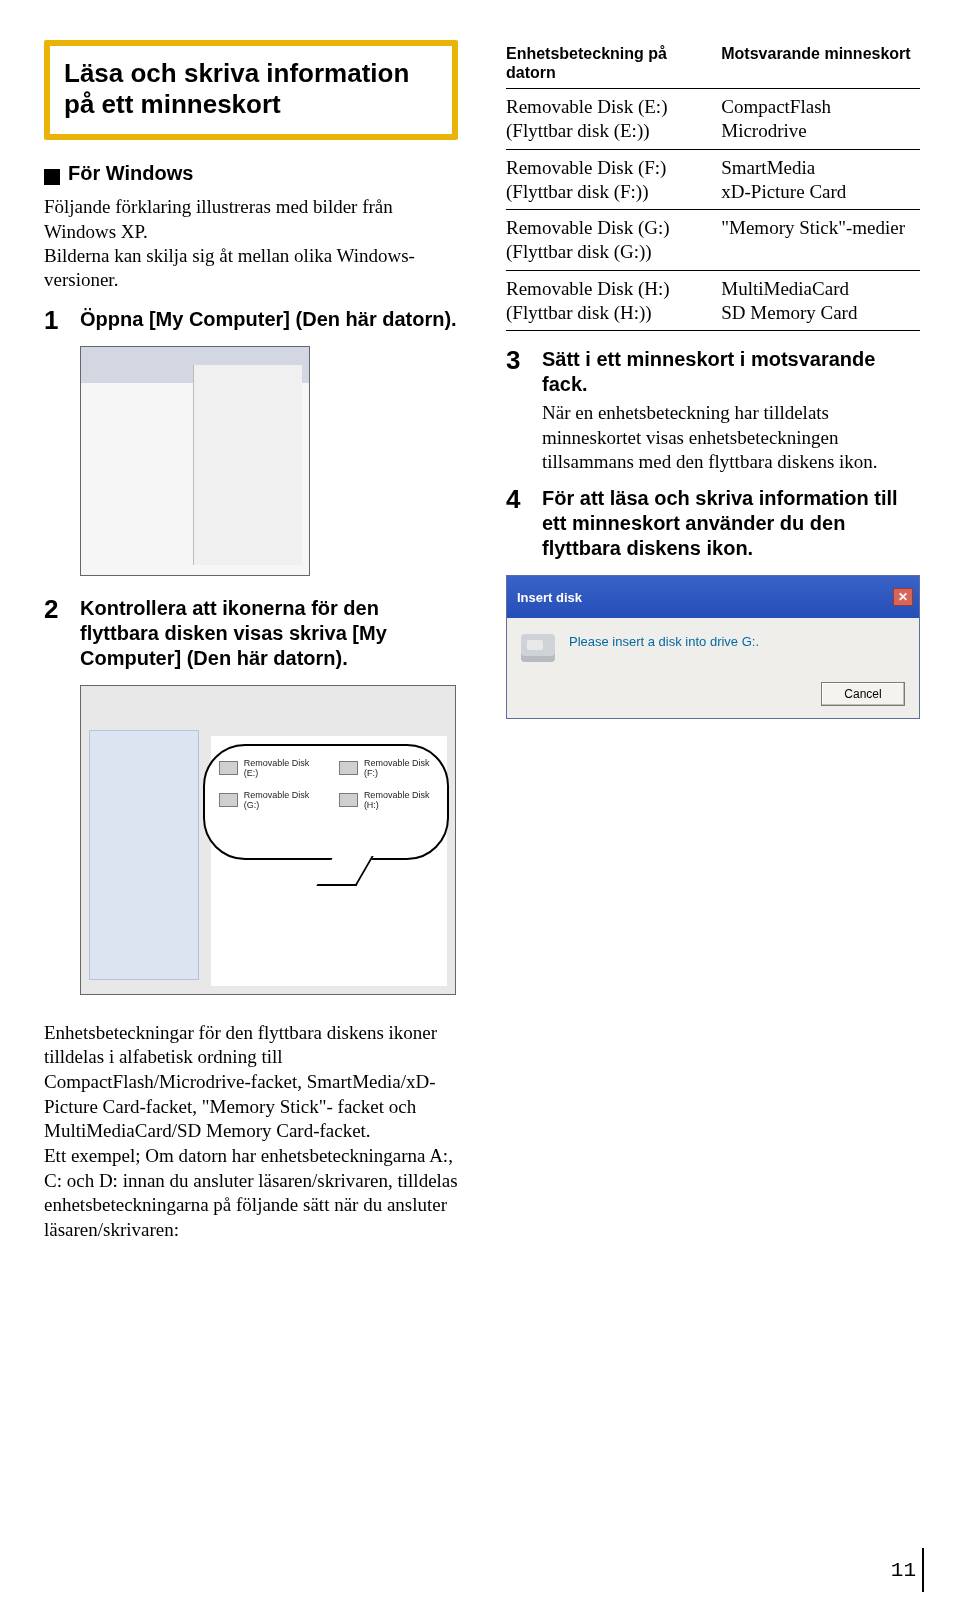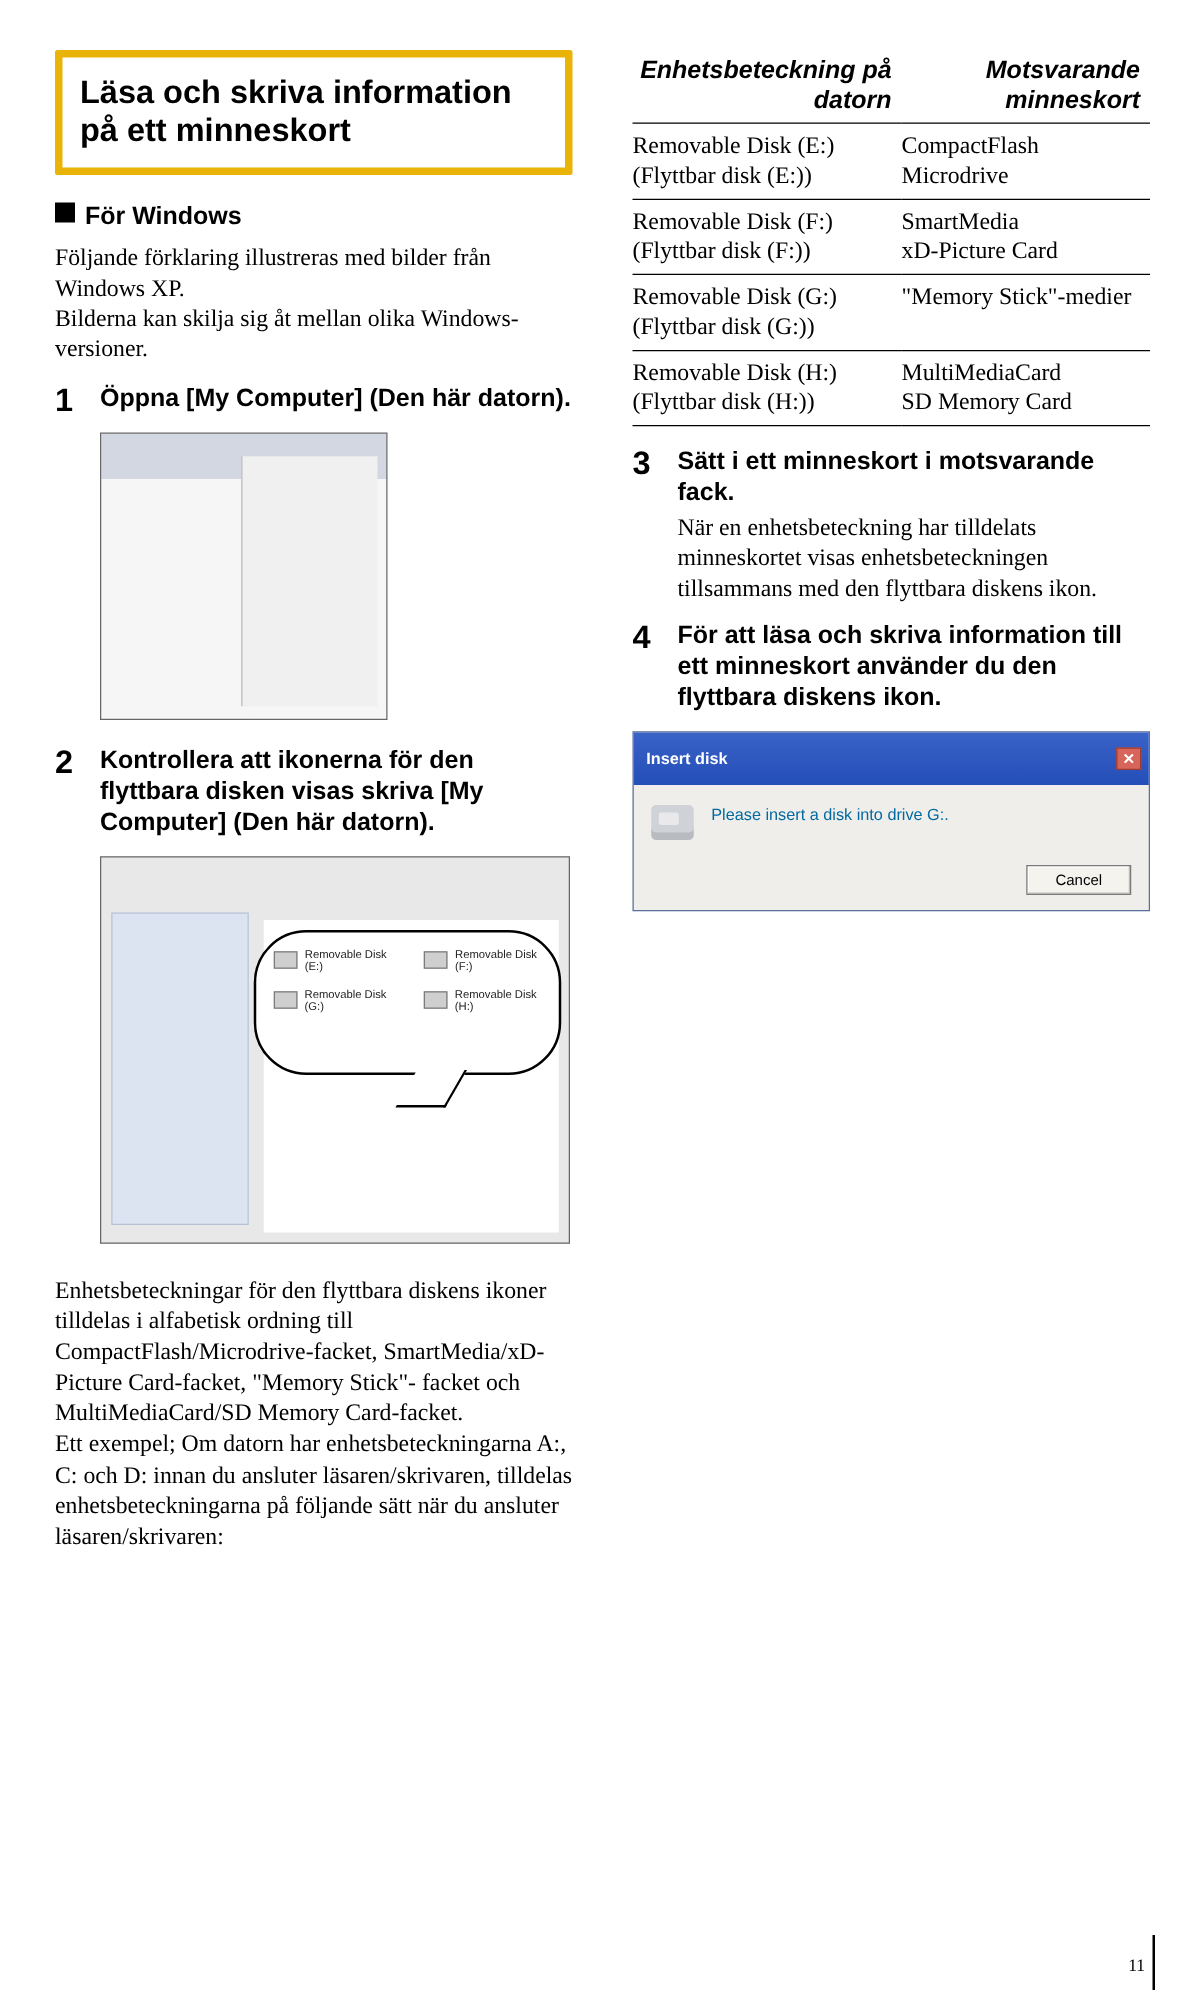--- a/index.html
+++ b/index.html
@@ -27,21 +27,21 @@
     font-family: Arial, Helvetica, sans-serif;
     font-size: 26px;
     font-weight: 700;
     line-height: 1.2;
   }
   .subhead {
     font-family: Arial, Helvetica, sans-serif;
     font-size: 20px;
     font-weight: 700;
     display: flex;
-    align-items: flex-start;
+    align-items: flex-end;
     gap: 8px;
     margin-bottom: 10px;
   }
   .subhead .square {
     width: 16px; height: 16px; background: #000; flex:0 0 auto;
   }
   .para {
     font-size: 19px;
     line-height: 1.28;
     margin-bottom: 14px;
@@ -121,27 +121,26 @@
   
   table.map {
     width: 100%;
     border-collapse: collapse;
     font-size: 19px;
     margin-bottom: 16px;
   }
   table.map th {
     font-family: Arial, Helvetica, sans-serif;
     font-weight: 700;
-    text-align: right;
-    font-size: 20px;
+    text-align: left;
+    font-size: 16px;
     padding: 4px 8px 6px 0;
     border-bottom: 1px solid #000;
     vertical-align: top;
     line-height: 1.2;
-    font-style: italic;
   }
   table.map td {
     padding: 6px 8px 6px 0;
     border-bottom: 1px solid #000;
     vertical-align: top;
     line-height: 1.25;
   }
   table.map tr:last-child td { border-bottom: 1px solid #000; }
   table.map td:first-child, table.map th:first-child { width: 52%; }
 
@@ -188,22 +187,22 @@
   }
   .bottom p {
     font-size: 19px;
     line-height: 1.3;
   }
 
   .page-num {
     position: absolute;
     right: 44px;
     bottom: 28px;
-    font-size: 14px;
-    font-family: Liberation Serif, serif;
+    font-size: 21px;
+    font-family: Liberation Mono, monospace;
   }
   .page-frame-right{
     position:absolute; right:36px; bottom:18px; width:2px; height:44px; background:#000;
   }
 </style>
 </head>
 <body>
 
 <div class="columns">
 

